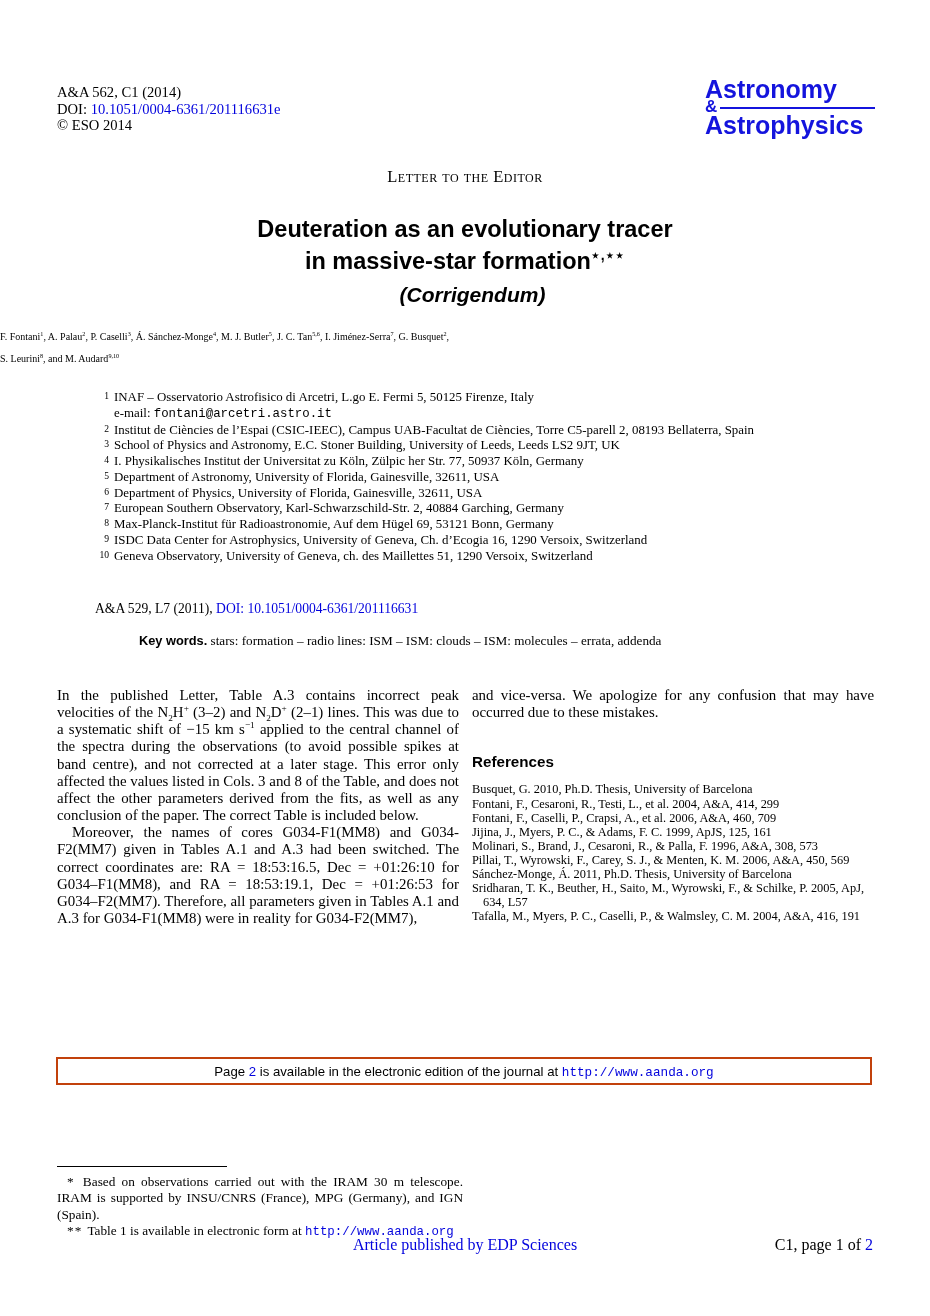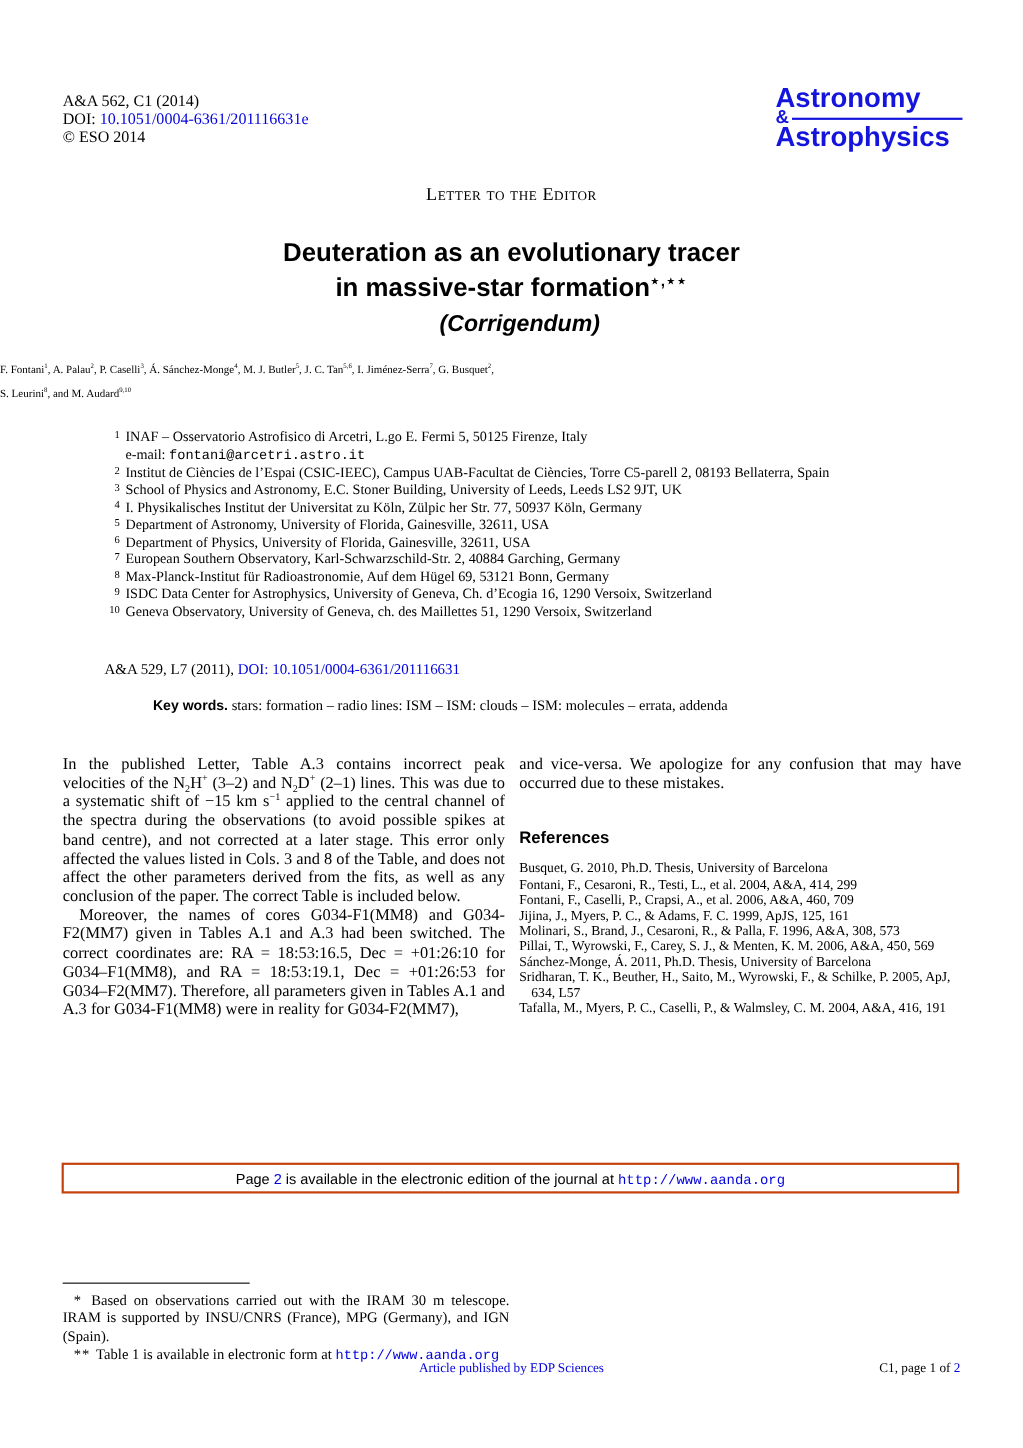--- a/index.html
+++ b/index.html
@@ -68,21 +68,21 @@
     font-size:13.2px;line-height:25px;}
 
   
   .footnotes{left:57px;top:1146px;width:406px;margin-top:20px;}
   .fn-rule{width:170px;border-top:1.5px solid #000;margin:0 0 7px 0;}
   .footnotes p{margin:0;font-size:13.3px;line-height:16.4px;
                text-align:justify;text-indent:10px;}
   .footnotes .sg-mono{font-size:12.4px;}
 
   
-  .footer{left:57px;top:1236px;width:816px;height:20px;font-size:12px;}
+  .footer{left:57px;top:1236px;width:816px;height:20px;font-size:16px;}
   .footer-center{position:absolute;left:0;width:100%;text-align:center;color:#0202dd;}
   .footer-right{position:absolute;right:0;top:0;}
 </style>
 </head>
 <body>
 
 <div class="abs header-left">
   <div>A&amp;A 562, C1 (2014)</div>
   <div><span class="">DOI: </span><span class="sg-link">10.1051/0004-6361/201116631e</span></div>
   <div>© ESO 2014</div>

